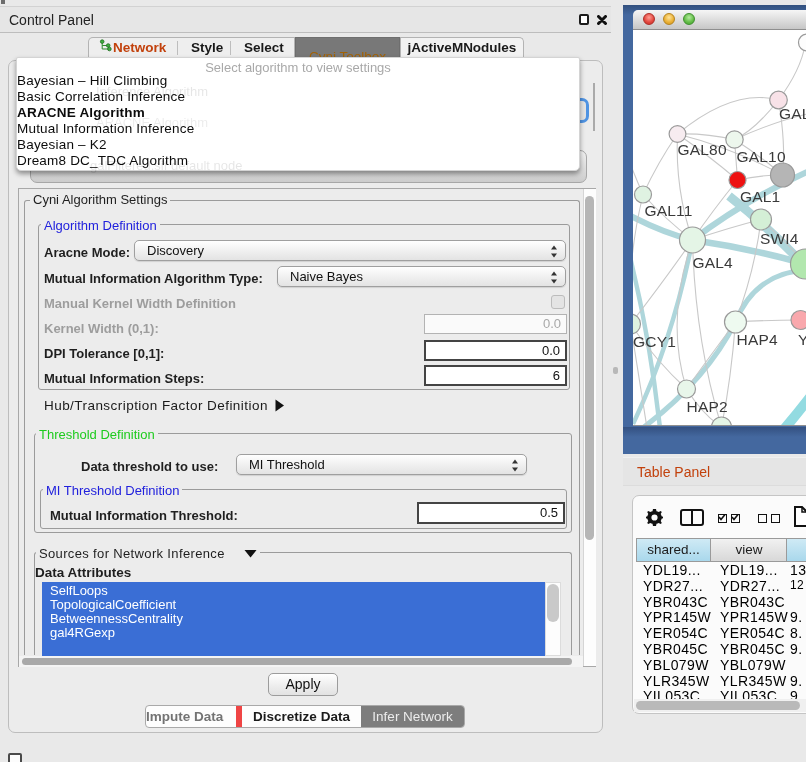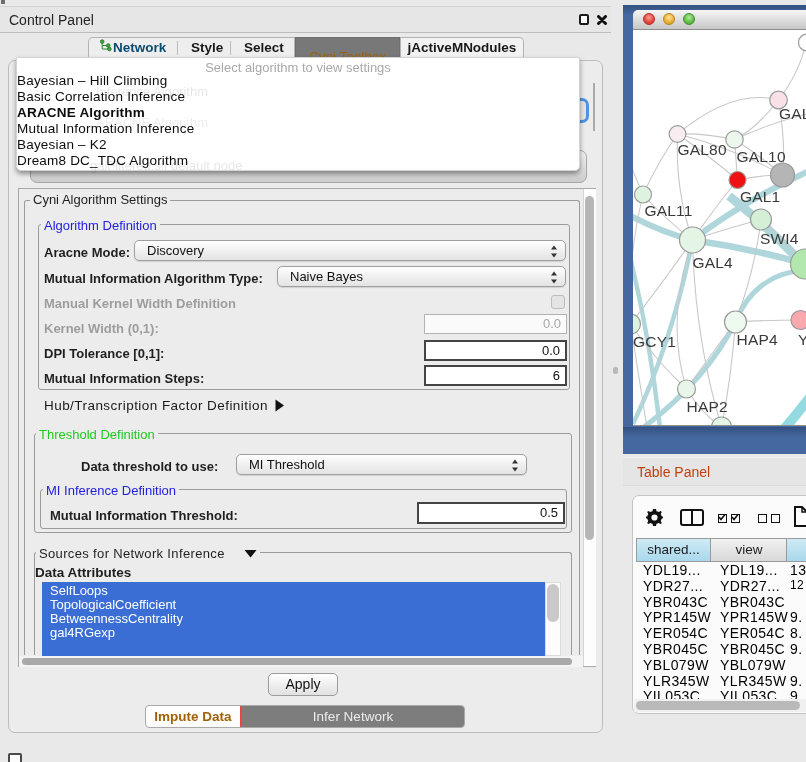--- a/index.html
+++ b/index.html
@@ -33,21 +33,21 @@
 <div id="tabs" class="abs" style="left:88px;top:37px;width:436px;height:21px;">
     <div style="position:absolute;left:0;top:0;width:207px;height:21px;background:#eeeeee;border:1px solid #b3b3b3;border-bottom:none;border-radius:5px 0 0 0;"></div>
     <div style="position:absolute;left:207px;top:0;width:105px;height:21px;background:#787878;border:1px solid #6e6e6e;border-bottom:none;"></div>
     <div style="position:absolute;left:312px;top:0;width:124px;height:21px;background:#f2f2f2;border:1px solid #b3b3b3;border-bottom:none;border-radius:0 5px 0 0;"></div>
     <svg style="position:absolute;left:11px;top:2px;" width="13" height="13" viewBox="0 0 13 13">
       <path d="M3.2 3 L3.2 10 L10 10 M3.2 6.5 L8.5 6.5" stroke="#2f8a2f" stroke-width="1" fill="none"></path>
       <circle cx="3.2" cy="2.6" r="1.8" fill="#3fae3f" stroke="#1f6b1f" stroke-width="0.8"></circle>
       <circle cx="9.2" cy="6.5" r="1.8" fill="#3fae3f" stroke="#1f6b1f" stroke-width="0.8"></circle>
       <circle cx="10.4" cy="10" r="1.8" fill="#3fae3f" stroke="#1f6b1f" stroke-width="0.8"></circle>
     </svg>
-    <div style="position:absolute;left:25px;top:3px;font-size:13.5px;font-weight:bold;color:#0c4a6e;">Network</div>
+    <div style="position:absolute;left:25px;top:3px;font-size:13.5px;font-weight:bold;color:#c2410c;">Network</div>
     <div style="position:absolute;left:89px;top:4px;width:1px;height:14px;background:#bdbdbd;"></div>
     <div style="position:absolute;left:103px;top:3px;font-size:13.5px;font-weight:bold;color:#191919;">Style</div>
     <div style="position:absolute;left:142px;top:4px;width:1px;height:14px;background:#bdbdbd;"></div>
     <div style="position:absolute;left:156px;top:3px;font-size:13.5px;font-weight:bold;color:#191919;">Select</div>
     <div style="position:absolute;left:207px;top:12px;width:105px;text-align:center;font-size:13.5px;color:#a16207;">Cyni Toolbox</div>
     <div style="position:absolute;left:312px;top:3px;width:124px;text-align:center;font-size:13.5px;font-weight:bold;color:#191919;">jActiveMNodules</div>
   </div>
 
 <div class="abs" style="left:8px;top:60px;width:595px;height:673px;background:#ececec;border:1px solid #bdbdbd;border-radius:7px;"></div>
 
@@ -97,40 +97,41 @@
 <div class="group" style="left:34px;top:433px;width:538px;height:100px;"></div>
 <div class="gtitle" style="left:36px;top:427px;color:#1ecb1e;">Threshold Definition</div>
 
 <div class="lbl abs" style="left:81px;top:459px;">Data threshold to use:</div>
 <div class="combo" style="left:236px;top:454px;width:291px;">MI Threshold<span class="arr">
 <svg width="8" height="15" viewBox="0 0 8 15">
         <path d="M1 5.5 L4 1.5 L7 5.5 Z M1 9.5 L4 13.5 L7 9.5 Z" fill="#333"></path>
       </svg></span></div>
 
 <div class="group" style="left:40px;top:489px;width:527px;height:40px;"></div>
-<div class="gtitle" style="left:43px;top:483px;color:#2121dd;">MI Inference Definition</div>
+<div class="gtitle" style="left:43px;top:483px;color:#2121dd;">MI Threshold Definition</div>
 <div class="lbl abs" style="left:50px;top:508px;">Mutual Information Threshold:</div>
 <div class="field" style="left:417px;top:502px;width:148px;height:22px;line-height:18px;">0.5</div>
 
 <div class="abs" style="left:34px;top:552px;width:538px;height:103px;border:1px solid #9b9b9b;border-bottom:none;border-radius:3px 3px 0 0;"></div>
 <div class="gtitle" style="left:36px;top:546px;color:#1f1f1f;letter-spacing:0.35px;">Sources for Network Inference
 <svg width="13" height="9" viewBox="0 0 13 9" style="margin-left:15px;">
       <path d="M0.5 1 L12.5 1 L6.5 8.5 Z" fill="#111"></path>
     </svg></div>
 <div class="lbl abs" style="left:35px;top:565px;font-size:13.5px;">Data Attributes</div>
 
 <div class="abs" style="left:42px;top:582px;width:503px;height:74px;background:#3a6ed5;color:#fff;font-size:13px;line-height:14px;padding:2px 0 0 8px;overflow:hidden;">
 SelfLoops<br>TopologicalCoefficient<br>BetweennessCentrality<br>gal4RGexp<br>&nbsp;</div>
 <div class="abs" style="left:545px;top:582px;width:16px;height:74px;background:#fdfdfd;border:1px solid #dcdcdc;"></div>
 <div class="abs" style="left:547px;top:584px;width:12px;height:38px;background:#c9c9c9;border-radius:6px;"></div>
 
 <div class="abs" style="left:268px;top:673px;width:70px;height:23px;border:1px solid #9c9c9c;border-radius:5px;background:linear-gradient(#ffffff,#ececec 60%,#e2e2e2);text-align:center;font-size:14px;color:#111;line-height:21px;">Apply</div>
 
 <div id="btabs" class="abs" style="left:145px;top:705px;width:320px;height:23px;border:1px solid #a9a9a9;border-radius:4px;overflow:hidden;display:flex;background:#fdfdfd;">
-  <div style="flex:0 0 96px;text-align:center;font-size:13.5px;font-weight:bold;color:#a16207;line-height:21px;border-right:2px solid #ef4444;">Impute Data</div>
+  <div style="flex:0 0 96px;text-align:left;font-size:13.5px;font-weight:bold;color:#737373;line-height:21px;border-right:6px solid #ef4444;">Impute Data</div>
+  <div style="flex:0 0 119px;text-align:center;font-size:13.5px;font-weight:bold;color:#1b1b1b;line-height:21px;">Discretize Data</div>
   <div style="flex:1;text-align:center;font-size:13.5px;color:#ececec;line-height:21px;background:#7d7d7d;">Infer Network</div>
 </div>
 
 <div class="abs" style="left:8px;top:753px;width:14px;height:14px;border:2px solid #4a4a4a;background:#fcfcfc;border-radius:2px;"></div>
 
 <div class="abs" style="left:500px;top:98px;width:89px;height:25px;border:3px solid #4f93e2;border-radius:7px;background:#e4e4e4;"></div>
 <div class="abs" style="left:593px;top:83px;width:2px;height:48px;background:#aaa;"></div>
 <div class="abs" style="left:30px;top:150px;width:557px;height:33px;border:1px solid #a7a7a7;border-radius:7px;background:linear-gradient(#f2f2f2, #cccccc);"></div>
 
 <div class="abs" style="left:16px;top:57px;width:564px;height:114px;background:#fff;border:1px solid #d4d4d4;border-radius:2px 2px 5px 5px;box-shadow:0 3px 5px rgba(0,0,0,0.4);"></div>

